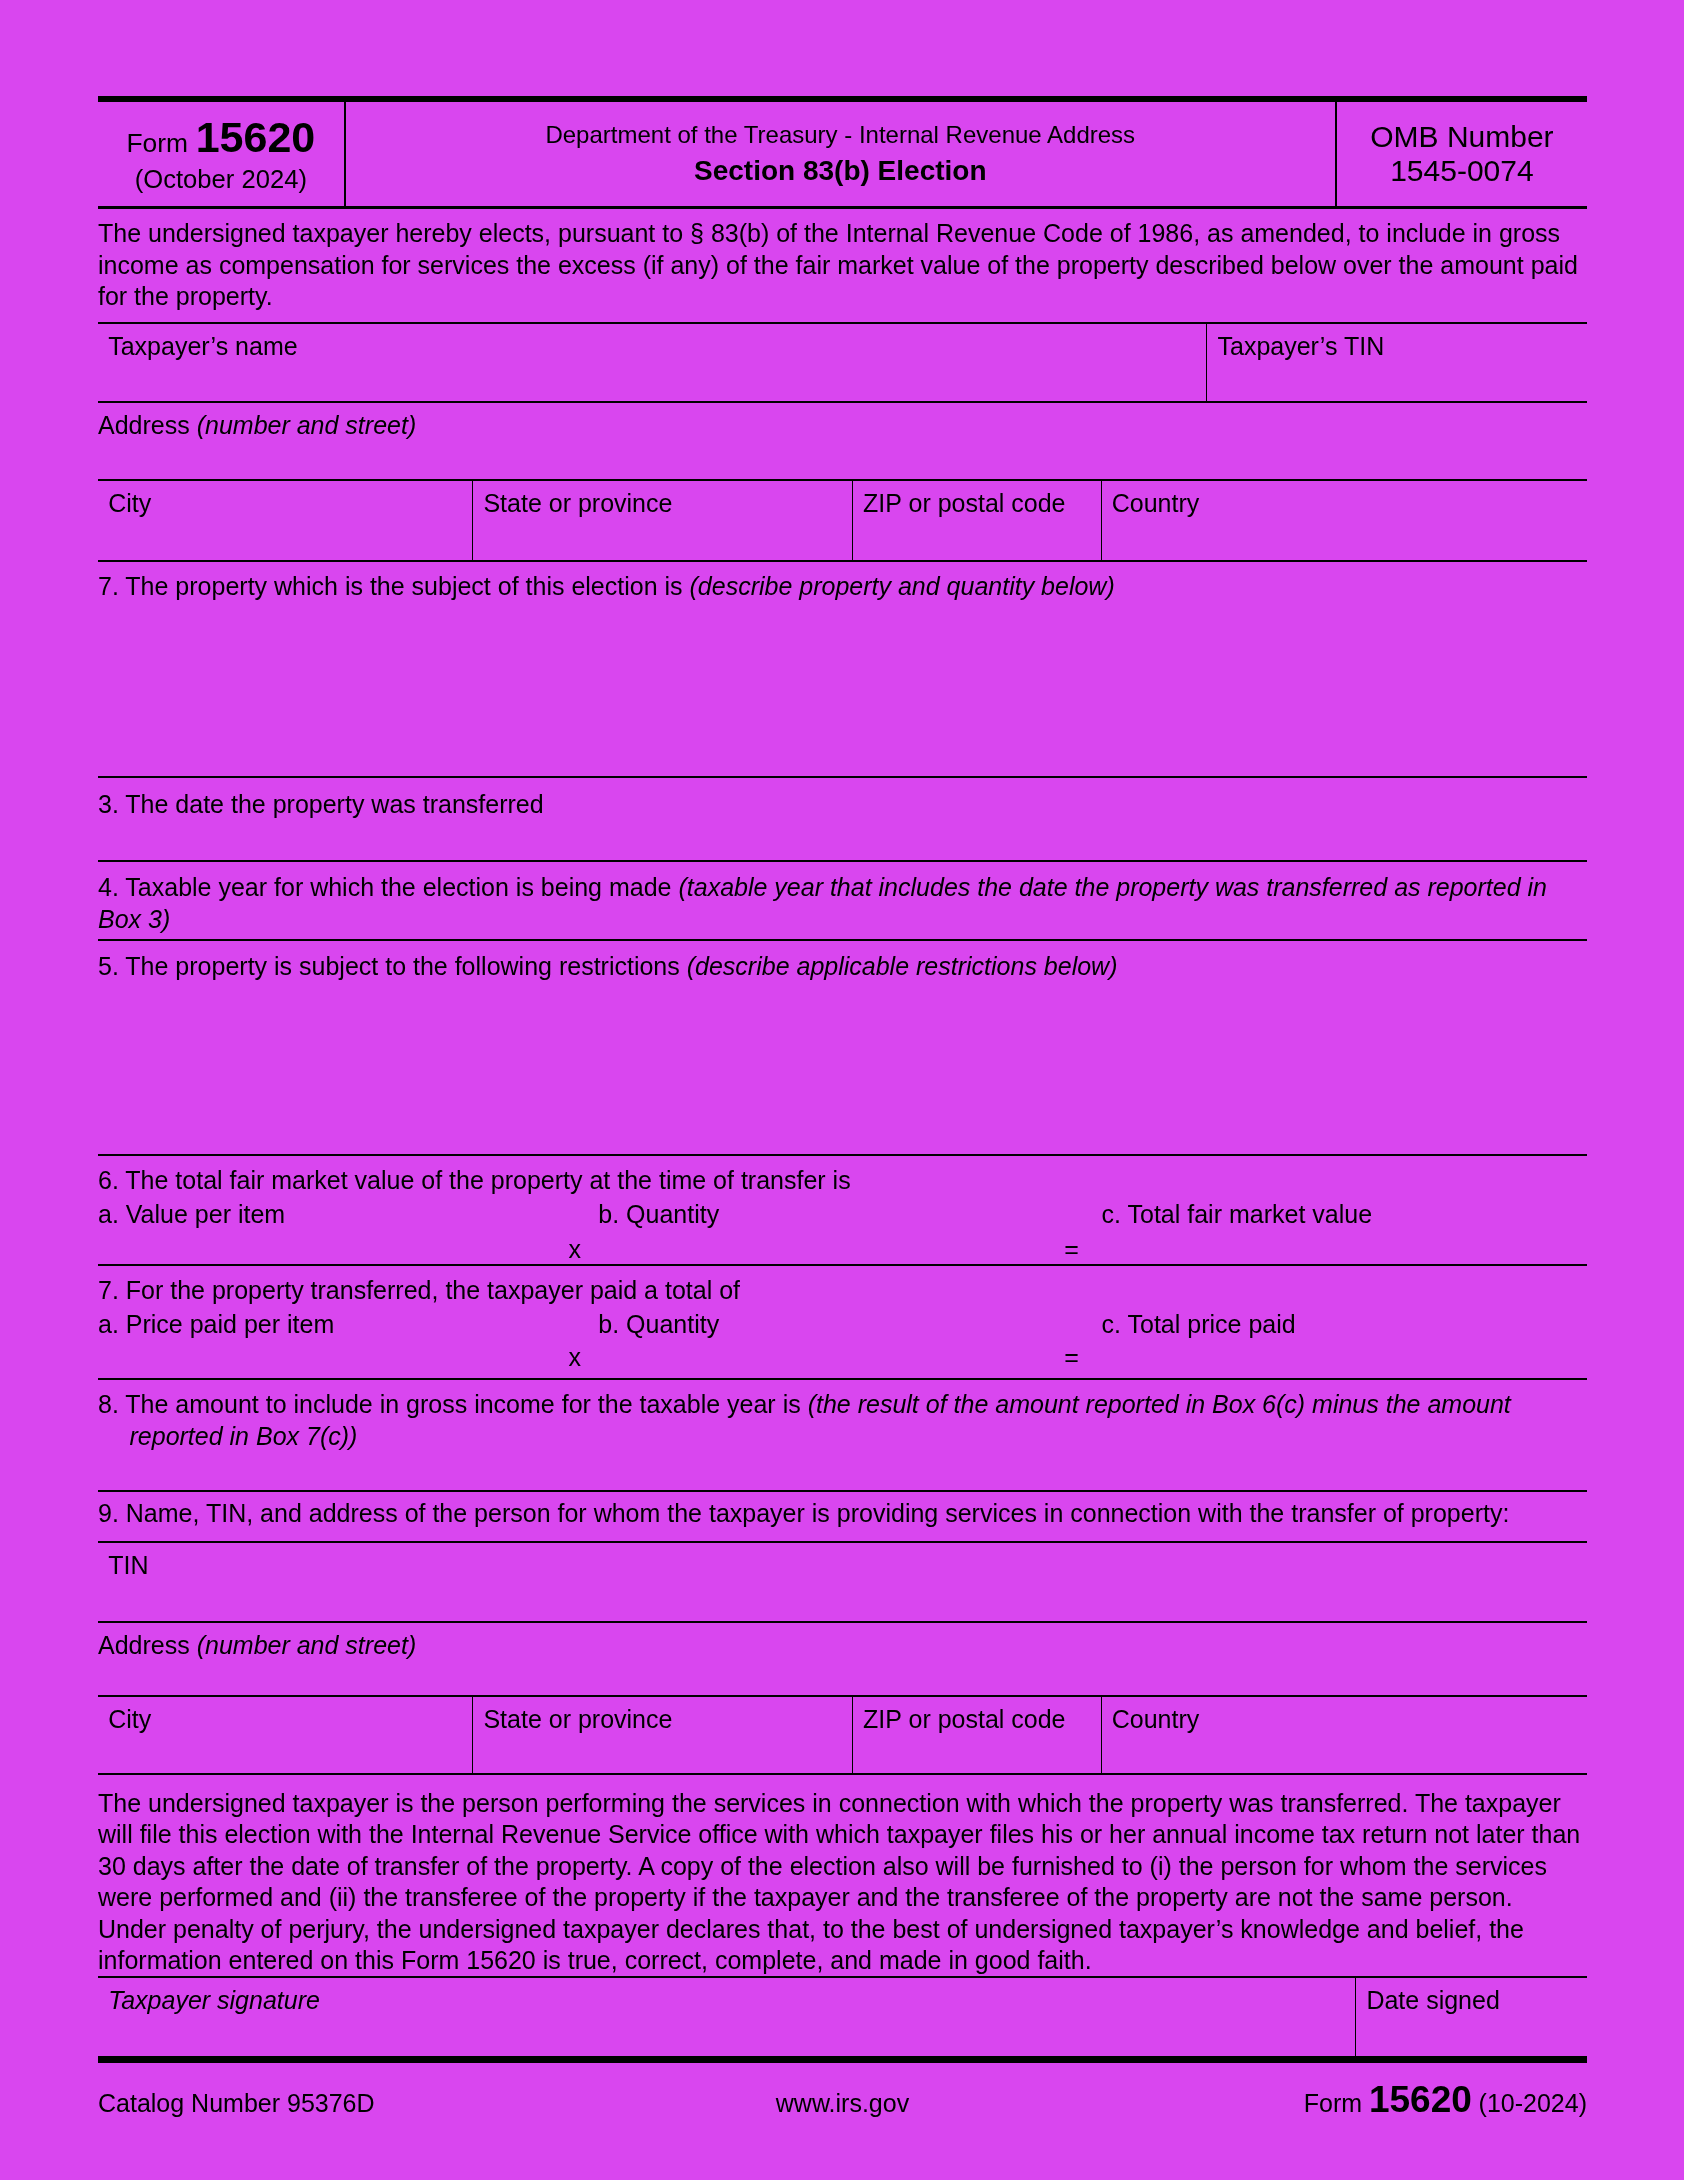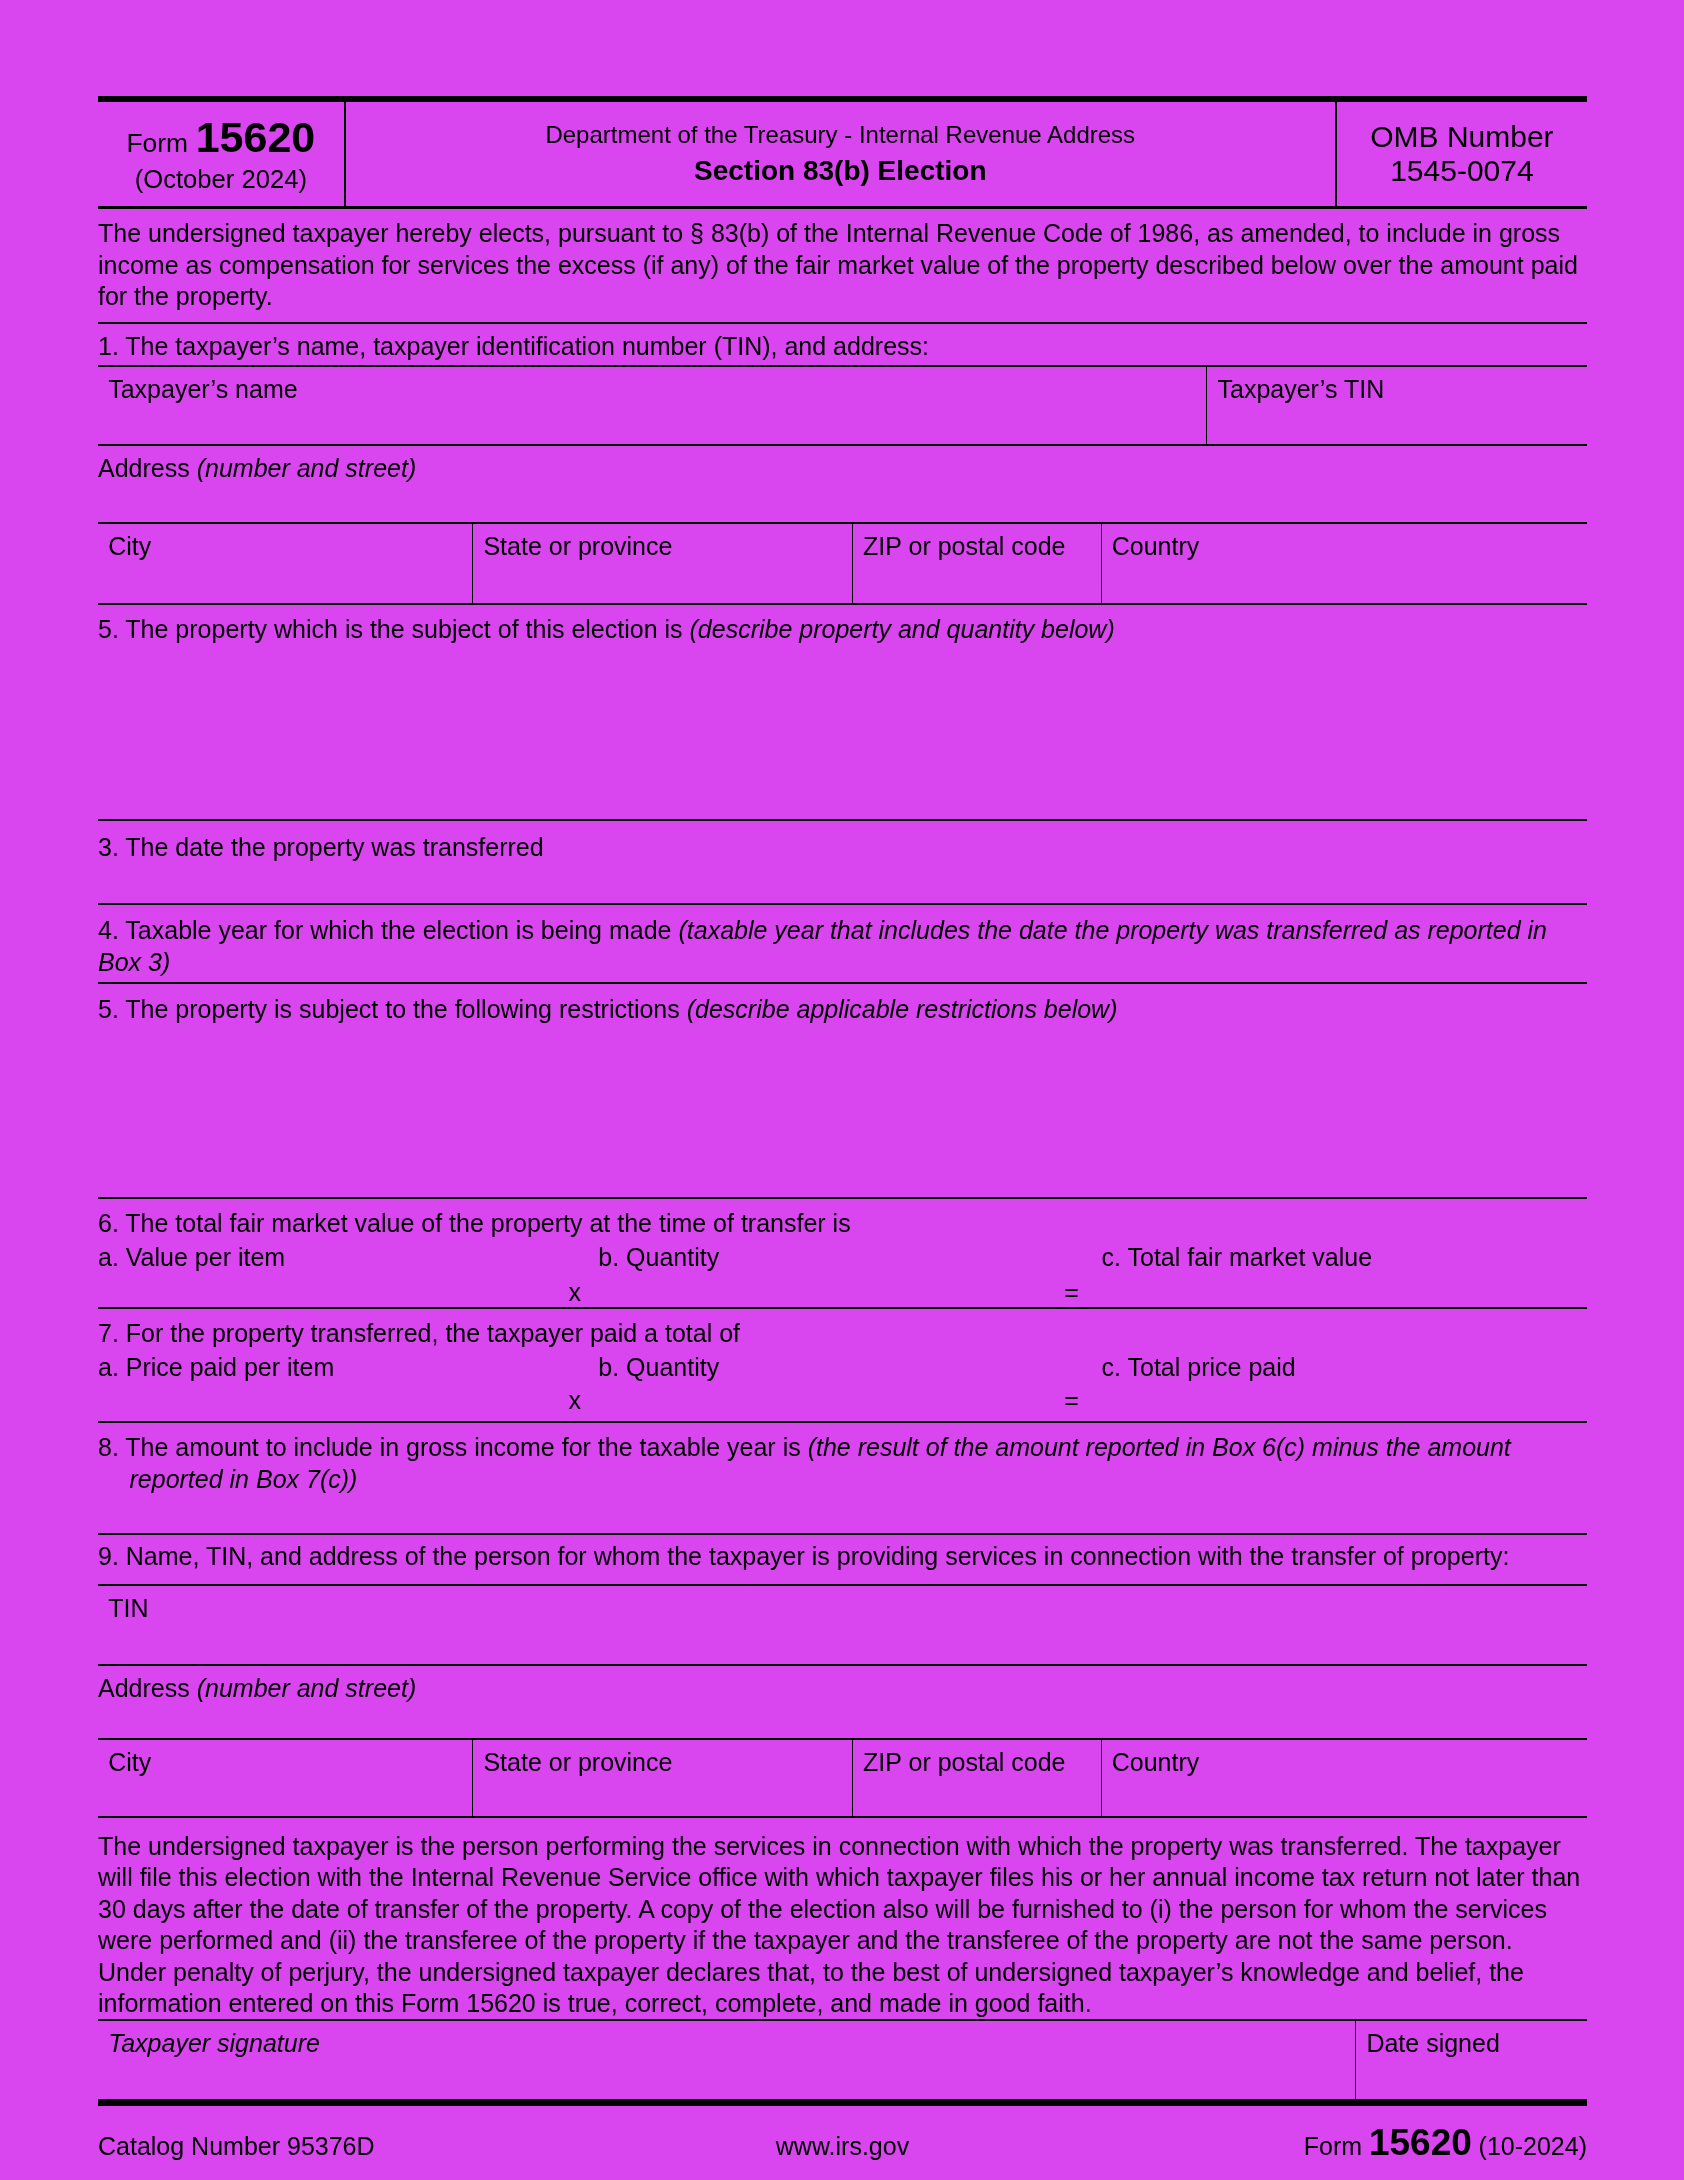--- a/index.html
+++ b/index.html
@@ -125,21 +125,20 @@
         <div class="title">Section 83(b) Election</div>
       </div>
       <div class="hdr-right">
         <div>OMB Number</div>
         <div>1545-0074</div>
       </div>
     </div>
 
     <div class="sec intro">The undersigned taxpayer hereby elects, pursuant to § 83(b) of the Internal Revenue Code of 1986, as amended, to include in gross income as compensation for services the excess (if any) of the fair market value of the property described below over the amount paid for the property.</div>
 
-    <div class="sec s1label">1. The taxpayer’s name, taxpayer identification number (TIN), and address:</div>
 
     <div class="sec rowflex h93">
       <div class="cell w745 br">
         <span class="cl">Taxpayer’s name</span>
       </div>
       <div class="cell grow">
         <span class="cl">Taxpayer’s TIN</span>
       </div>
     </div>
 
@@ -157,21 +156,21 @@
       </div>
       <div class="cell w167 br">
         <span class="cl">ZIP or postal code</span>
       </div>
       <div class="cell grow">
         <span class="cl">Country</span>
       </div>
     </div>
 
     <div class="sec s2">
-      <span>5. The property which is the subject of this election is</span>
+      <span>7. The property which is the subject of this election is</span>
       <span class="hint">(describe property and quantity below)</span>
       <div class="fill fill-tall"></div>
     </div>
 
     <div class="sec s3">
       <span>3. The date the property was transferred</span>
       <div class="fill fill-short"></div>
     </div>
 
     <div class="sec s4">

